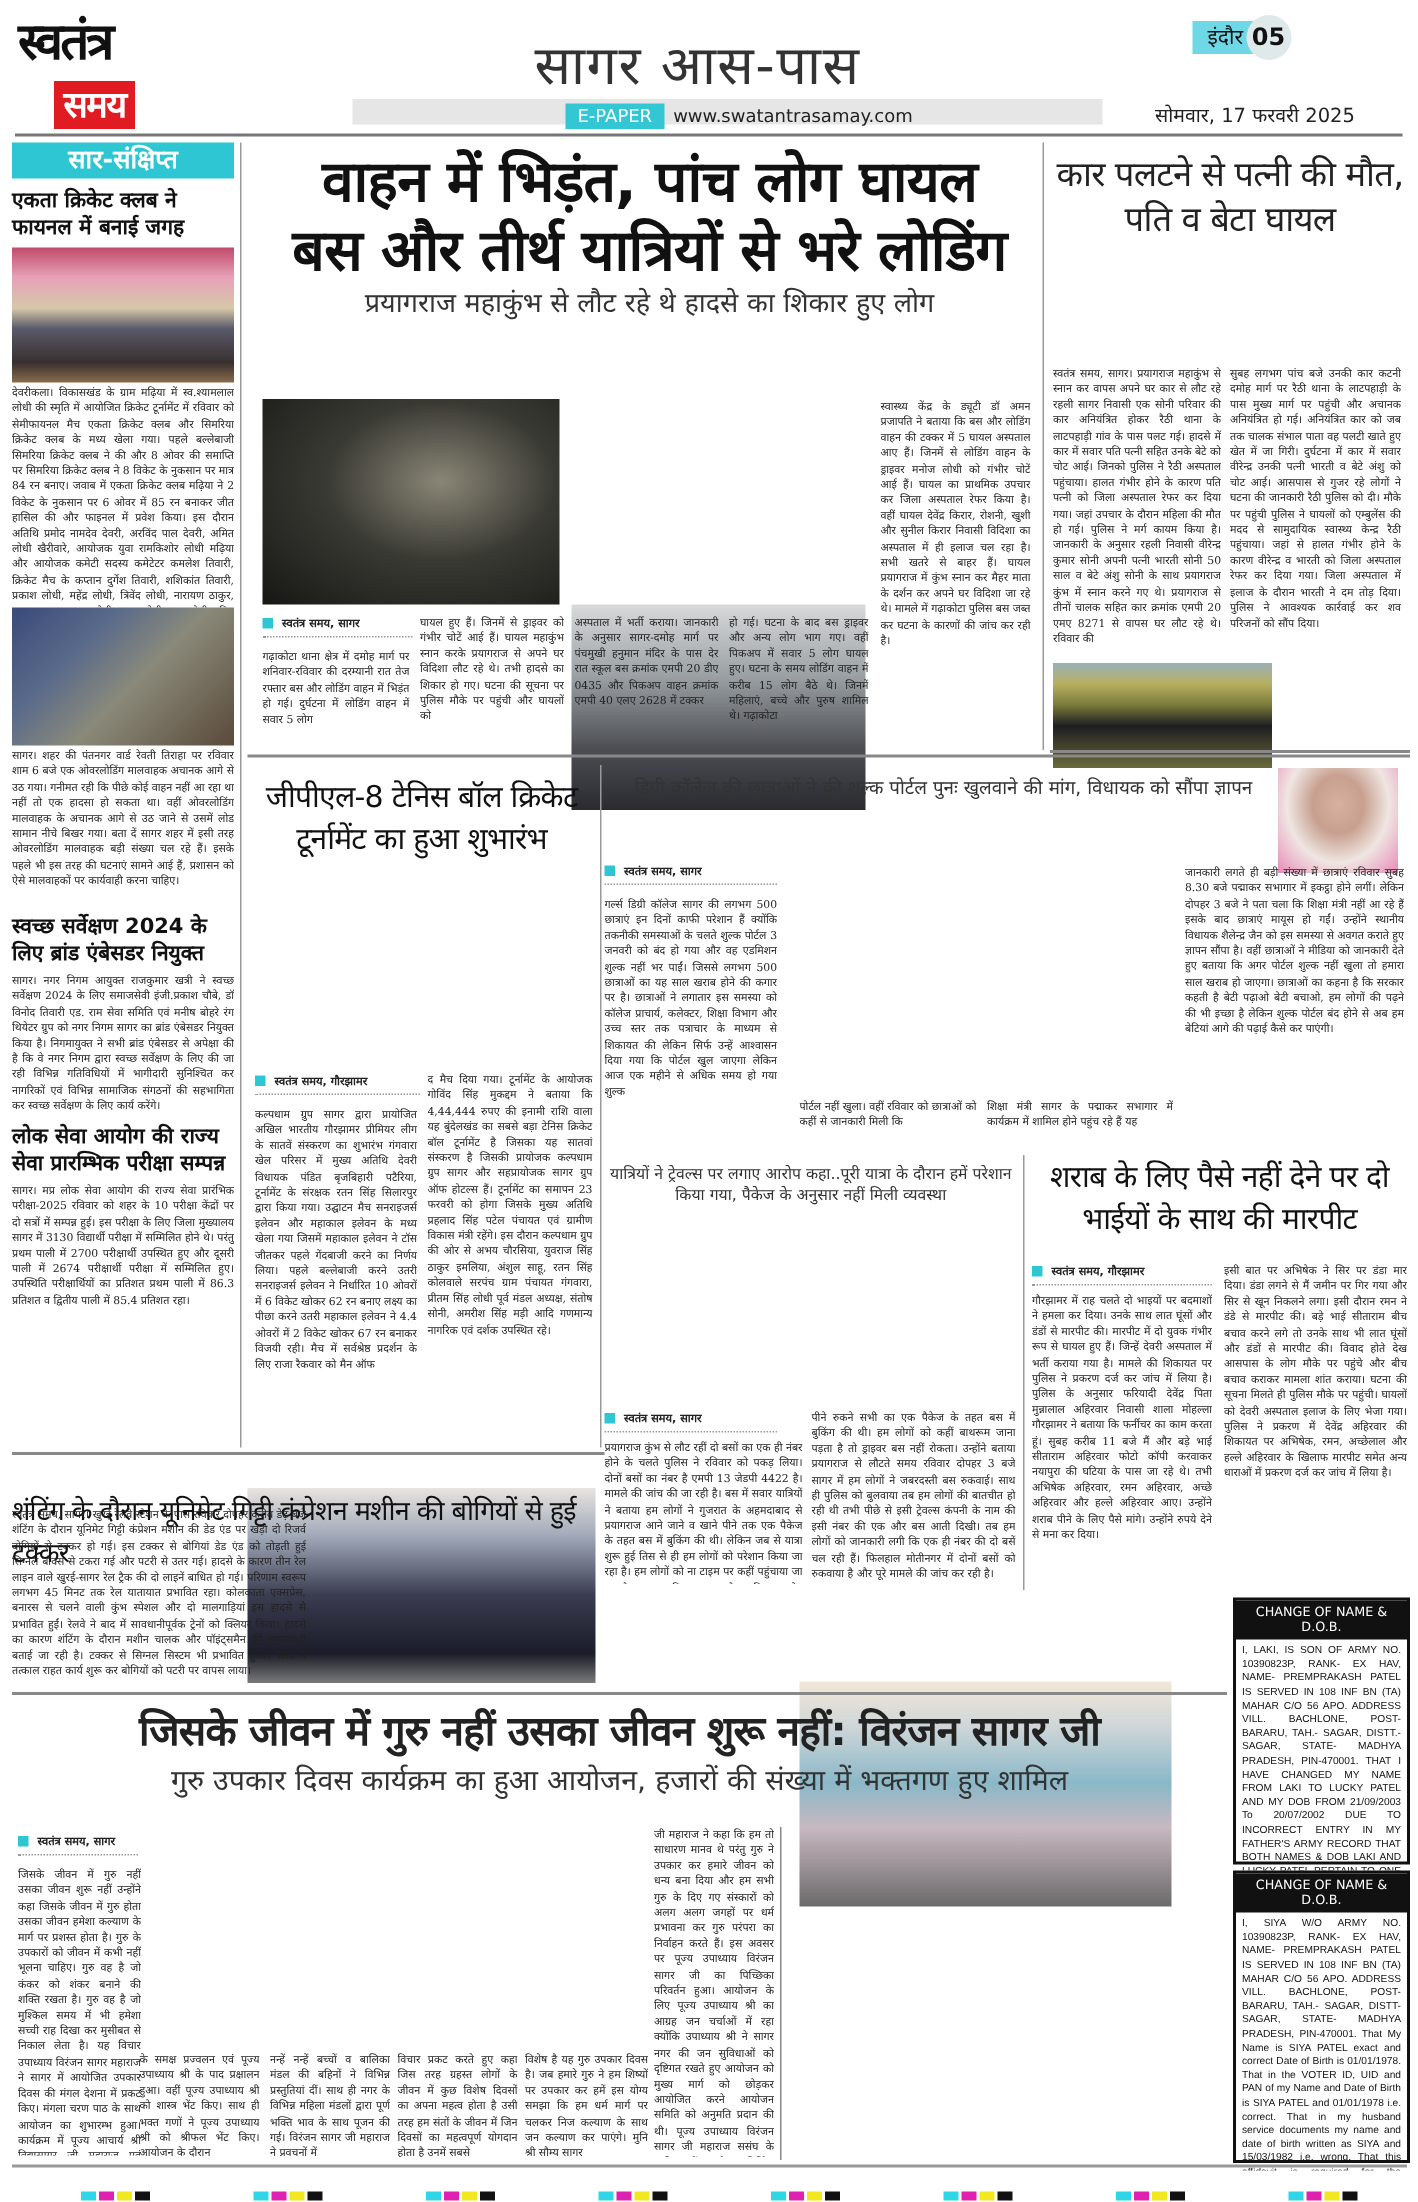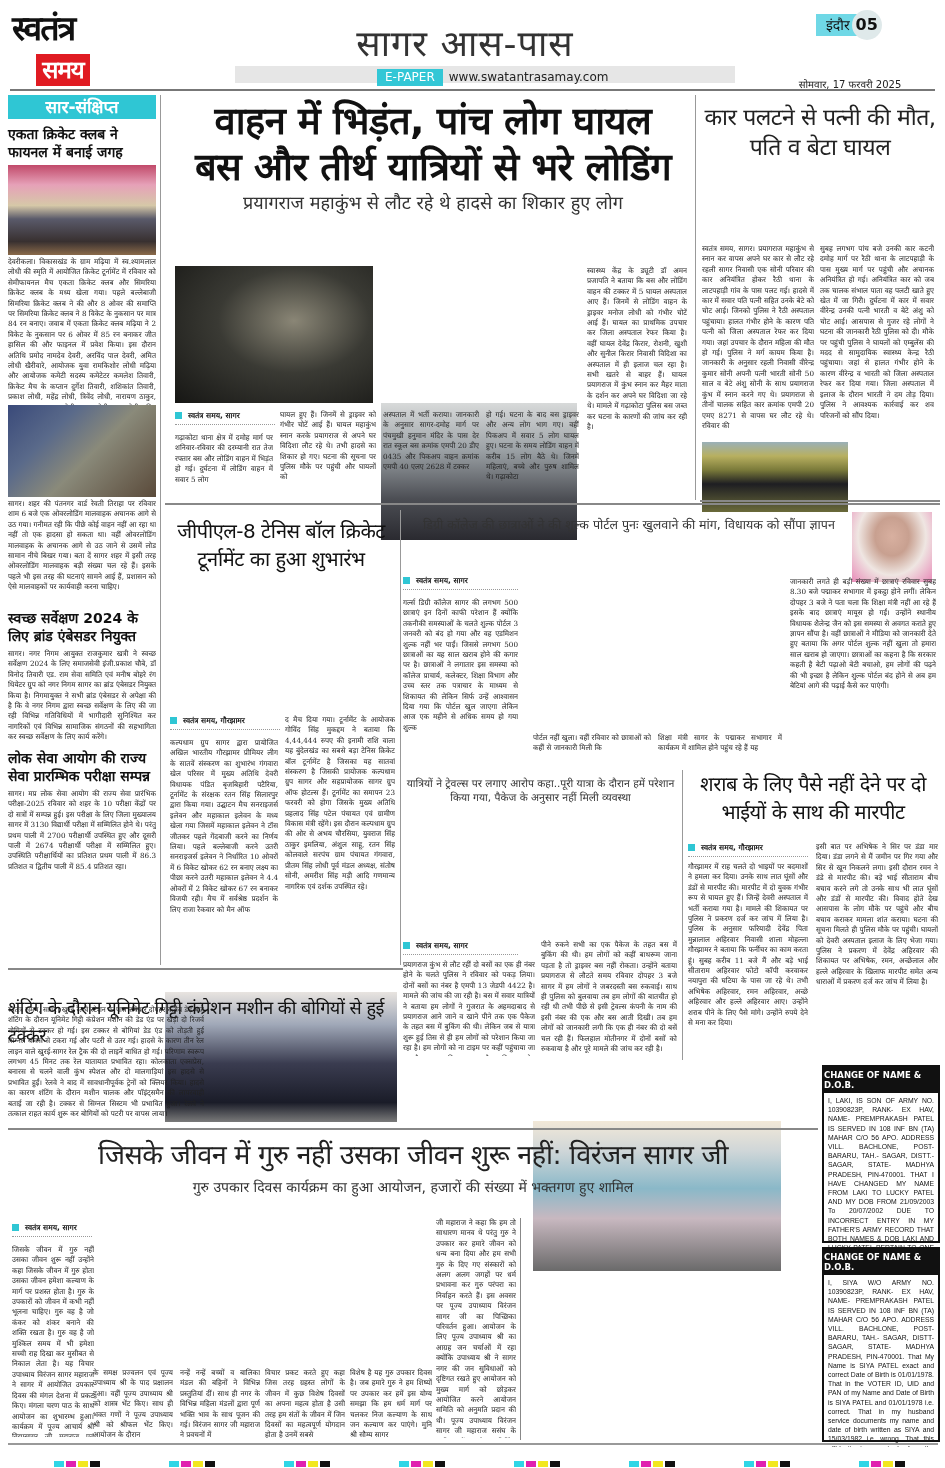--- a/index.html
+++ b/index.html
@@ -5,45 +5,45 @@
 *{box-sizing:border-box;margin:0;padding:0}
 body{width:945px;height:1468px;background:#fff;font-family:"DejaVu Sans",sans-serif;color:#111;position:relative;overflow:hidden}
 .abs{position:absolute}
 .masthead-logo{left:12px;top:8px;width:76px;height:78px}
 .logo-top{font-family:"DejaVu Serif",serif;font-weight:bold;font-size:34px;line-height:40px;letter-spacing:-2px;color:#111}
 .logo-bottom{position:absolute;left:24px;top:46px;width:54px;height:32px;background:#e01b22;color:#fff;font-weight:bold;font-size:24px;line-height:32px;text-align:center;letter-spacing:-1px}
 .section-title{left:300px;top:18px;width:330px;text-align:center;font-size:36px;color:#333;letter-spacing:1px}
 .epaper-bar{left:235px;top:66px;width:500px;height:17px;background:#e6e6e6}
 .epaper-tag{display:inline-block;background:#33c7d6;color:#fff;font-size:12px;padding:0 8px;height:17px;line-height:17px;margin-left:142px}
 .epaper-url{display:inline-block;font-size:12px;color:#222;margin-left:6px;line-height:17px}
-.edition{left:816px;top:10px;width:130px;height:26px}
+.edition{left:795px;top:10px;width:130px;height:26px}
 .edition-city{display:inline-block;background:#6fd8e6;font-size:14px;padding:2px 10px;color:#111;height:22px;line-height:18px;vertical-align:middle}
 .page-num{display:inline-block;width:30px;height:30px;border-radius:50%;background:#dfe9ea;font-weight:bold;font-size:16px;line-height:30px;text-align:center;margin-left:-8px;vertical-align:middle}
-.date{left:770px;top:77px;width:160px;text-align:center;font-size:10px;color:#222}
+.date{left:770px;top:67px;width:160px;text-align:left;font-size:13px;color:#222}
 .rule-top{left:10px;top:89px;width:925px;height:2px;background:#777}
 .col-divider{background:#999;width:1px}
 .sidebar{left:8px;top:95px;width:148px;height:870px}
 .sidebar-tag{background:#2fc6d4;color:#fff;font-weight:bold;font-size:17px;text-align:center;height:24px;line-height:24px}
 .side-h{font-weight:bold;font-size:14px;line-height:18px;margin:6px 0 4px}
 .bodytext{font-size:7.2px;line-height:10.4px;color:#222;text-align:justify;font-family:"DejaVu Serif",serif}
 .photo{background:#777;position:relative;overflow:hidden}
 .ph-crowd{background:linear-gradient(180deg,#c14a6a 0%,#e6a1b8 22%,#d6c8a8 45%,#5a5a6a 60%,#383030 85%,#8a6a4a 100%)}
 .ph-night{background:radial-gradient(ellipse at 60% 40%,#8a8676 0%,#3a3a34 45%,#161614 100%)}
 .ph-amb{background:linear-gradient(180deg,#d8dada 0%,#9aa0a4 35%,#4c4e54 70%,#2a2a30 100%)}
 .ph-car{background:linear-gradient(180deg,#9ab0b8 0%,#b8b060 20%,#7a7a3a 40%,#1e1e22 60%,#6a6a3a 100%)}
 .ph-woman{background:radial-gradient(ellipse at 50% 35%,#d8b0a0 0%,#c8a090 30%,#efe6e2 60%,#e88ab8 100%)}
 .ph-truck{background:linear-gradient(135deg,#3a4a7a 0%,#5a6a8a 30%,#8a8a7a 55%,#5a4a3a 100%)}
 .ph-ribbon{background:linear-gradient(180deg,#e8e4e0 0%,#a0a8b8 25%,#3a3c50 55%,#1a1c28 85%,#7a7a7a 100%)}
 .ph-students{background:linear-gradient(180deg,#f2e8d8 0%,#cfd6d8 20%,#8ab8c8 45%,#c8b8c0 65%,#6a6a6a 100%)}
 .main-h{font-weight:bold;text-align:center;color:#111;letter-spacing:-0.5px}
 .sub-h{text-align:center;color:#333}
 .byline{font-size:7.5px;font-weight:bold;color:#222;border-bottom:1px dotted #999;padding-bottom:4px;margin-bottom:5px}
 .byline-sq{display:inline-block;width:7px;height:7px;background:#2fc6d4;margin-right:6px;vertical-align:middle}
 .notice{border:2px solid #111;background:#fff}
-.notice-head{background:#111;color:#fff;font-weight:bold;font-size:8.5px;padding:3px 0}
+.notice-head{background:#111;color:#fff;font-weight:normal;font-size:8.5px;text-align:center;padding:3px 0}
 .notice-body{font-family:"Liberation Sans",sans-serif;font-size:6.8px;line-height:9.2px;padding:3px 4px;text-align:justify;color:#111}
 .reg{display:inline-block;width:10px;height:6px;margin-right:2px}
 </style>
 </head>
 <body>
 
 <div class="abs masthead-logo">
   <div class="logo-top">स्वतंत्र</div>
   <div class="logo-bottom">समय</div>
 </div>
@@ -159,22 +159,22 @@
   <div class="notice-head">CHANGE OF NAME &amp; D.O.B.</div>
   <div class="notice-body" style="height:155px;overflow:hidden">I, LAKI, IS SON OF ARMY NO. 10390823P, RANK- EX HAV, NAME- PREMPRAKASH PATEL IS SERVED IN 108 INF BN (TA) MAHAR C/O 56 APO. ADDRESS VILL. BACHLONE, POST- BARARU, TAH.- SAGAR, DISTT.- SAGAR, STATE- MADHYA PRADESH, PIN-470001. THAT I HAVE CHANGED MY NAME FROM LAKI TO LUCKY PATEL AND MY DOB FROM 21/09/2003 To 20/07/2002 DUE TO INCORRECT ENTRY IN MY FATHER'S ARMY RECORD THAT BOTH NAMES &amp; DOB LAKI AND LUCKY PATEL PERTAIN TO ONE AND THE SAME PERSON. VIDE AFFIDAVIT DATED 13/02/2025 BEFORE DISTRICT COURT SAGAR (M.P.)</div>
 </div>
 <div class="abs notice" style="left:822px;top:1247px;width:118px;height:195px">
   <div class="notice-head">CHANGE OF NAME &amp; D.O.B.</div>
   <div class="notice-body" style="height:172px;overflow:hidden">I, SIYA W/O ARMY NO. 10390823P, RANK- EX HAV, NAME- PREMPRAKASH PATEL IS SERVED IN 108 INF BN (TA) MAHAR C/O 56 APO. ADDRESS VILL. BACHLONE, POST- BARARU, TAH.- SAGAR, DISTT- SAGAR, STATE- MADHYA PRADESH, PIN-470001. That My Name is SIYA PATEL exact and correct Date of Birth is 01/01/1978. That in the VOTER ID, UID and PAN of my Name and Date of Birth is SIYA PATEL and 01/01/1978 i.e. correct. That in my husband service documents my name and date of birth written as SIYA and 15/03/1982 i.e. wrong. That this affidavit is required for the correction of my name and date of birth in my husband service document from SIYA to SIYA PATEL and 15/03/1982 to 01/01/1978. VIDE AFFIDAVIT DATED 13/02/2025 BEFORE DISTRICT COURT SAGAR (M.P.)</div>
 </div>
 
 <div class="abs" style="left:8px;top:1128px;width:810px;height:2px;background:#888"></div>
 <div class="abs" style="left:8px;top:1137px;width:810px">
-  <div class="main-h" style="font-size:27px;line-height:36px;font-weight:normal;color:#222">जिसके जीवन में गुरु नहीं उसका जीवन शुरू नहीं: विरंजन सागर जी</div>
-  <div class="sub-h" style="font-size:14px;line-height:28px">गुरु उपकार दिवस कार्यक्रम का हुआ आयोजन, हजारों की संख्या में भक्तगण हुए शामिल</div>
+  <div class="main-h" style="font-size:27px;line-height:36px;font-weight:bold;color:#222">जिसके जीवन में गुरु नहीं उसका जीवन शुरू नहीं: विरंजन सागर जी</div>
+  <div class="sub-h" style="font-size:19px;line-height:28px">गुरु उपकार दिवस कार्यक्रम का हुआ आयोजन, हजारों की संख्या में भक्तगण हुए शामिल</div>
 </div>
 <div class="abs" style="left:12px;top:1222px;width:80px">
   <div class="byline"><span class="byline-sq"></span><span>स्वतंत्र समय, सागर</span></div>
 </div>
 <div class="abs bodytext" style="left:12px;top:1245px;width:82px;height:192px;overflow:hidden">जिसके जीवन में गुरु नहीं उसका जीवन शुरू नहीं उन्होंने कहा जिसके जीवन में गुरु होता उसका जीवन हमेशा कल्याण के मार्ग पर प्रशस्त होता है। गुरु के उपकारों को जीवन में कभी नहीं भूलना चाहिए। गुरु वह है जो कंकर को शंकर बनाने की शक्ति रखता है। गुरु वह है जो मुश्किल समय में भी हमेशा सच्ची राह दिखा कर मुसीबत से निकाल लेता है। यह विचार उपाध्याय विरंजन सागर महाराज ने सागर में आयोजित उपकार दिवस की मंगल देशना में प्रकट किए। मंगला चरण पाठ के साथ आयोजन का शुभारम्भ हुआ। कार्यक्रम में पूज्य आचार्य श्री विद्यासागर जी महाराज एवं गणाचार्य विराग जी महाराज के चित्र का अनावरण एवं चित्र</div>
 
 <div class="abs bodytext" style="left:93px;top:1368px;width:80px;height:70px;overflow:hidden">के समक्ष प्रज्वलन एवं पूज्य उपाध्याय श्री के पाद प्रक्षालन हुआ। वहीं पूज्य उपाध्याय श्री को शास्त्र भेंट किए। साथ ही भक्त गणों ने पूज्य उपाध्याय श्री को श्रीफल भेंट किए। आयोजन के दौरान</div>
 <div class="abs bodytext" style="left:180px;top:1368px;width:80px;height:70px;overflow:hidden">नन्हें नन्हें बच्चों व बालिका मंडल की बहिनों ने विभिन्न प्रस्तुतियां दीं। साथ ही नगर के विभिन्न महिला मंडलों द्वारा पूर्ण भक्ति भाव के साथ पूजन की गई। विरंजन सागर जी महाराज ने प्रवचनों में</div>
 
 <div class="abs bodytext" style="left:265px;top:1368px;width:80px;height:70px;overflow:hidden">विचार प्रकट करते हुए कहा जिस तरह ग्रहस्त लोगों के जीवन में कुछ विशेष दिवसों का अपना महत्व होता है उसी तरह हम संतों के जीवन में जिन दिवसों का महत्वपूर्ण योगदान होता है उनमें सबसे</div>

